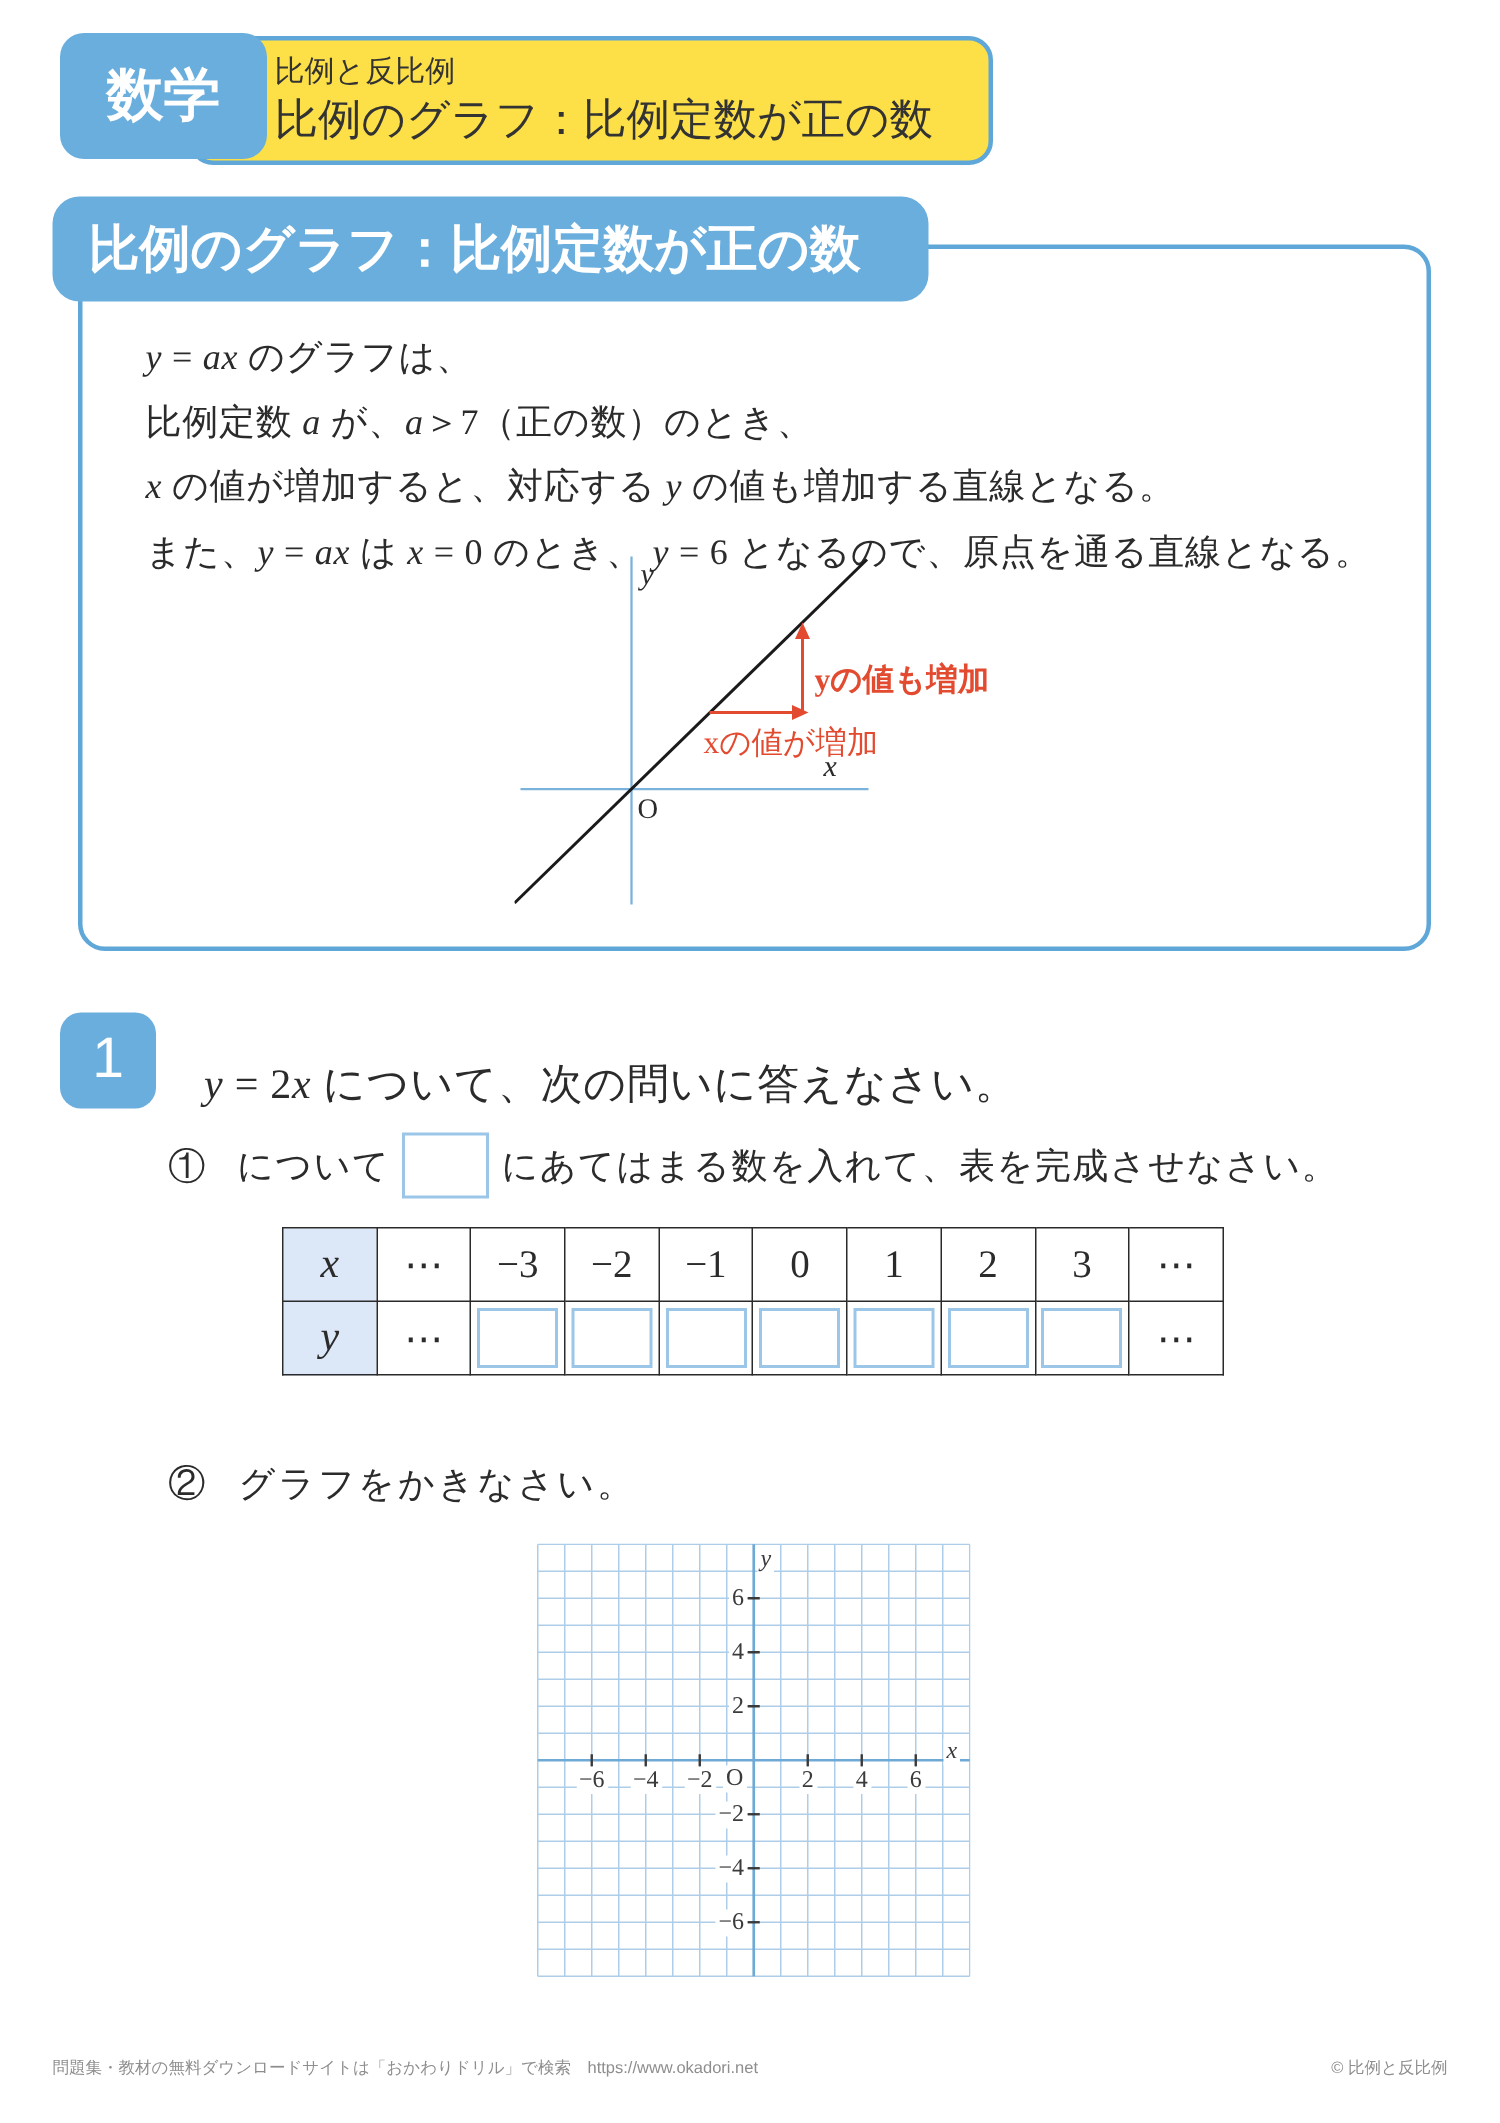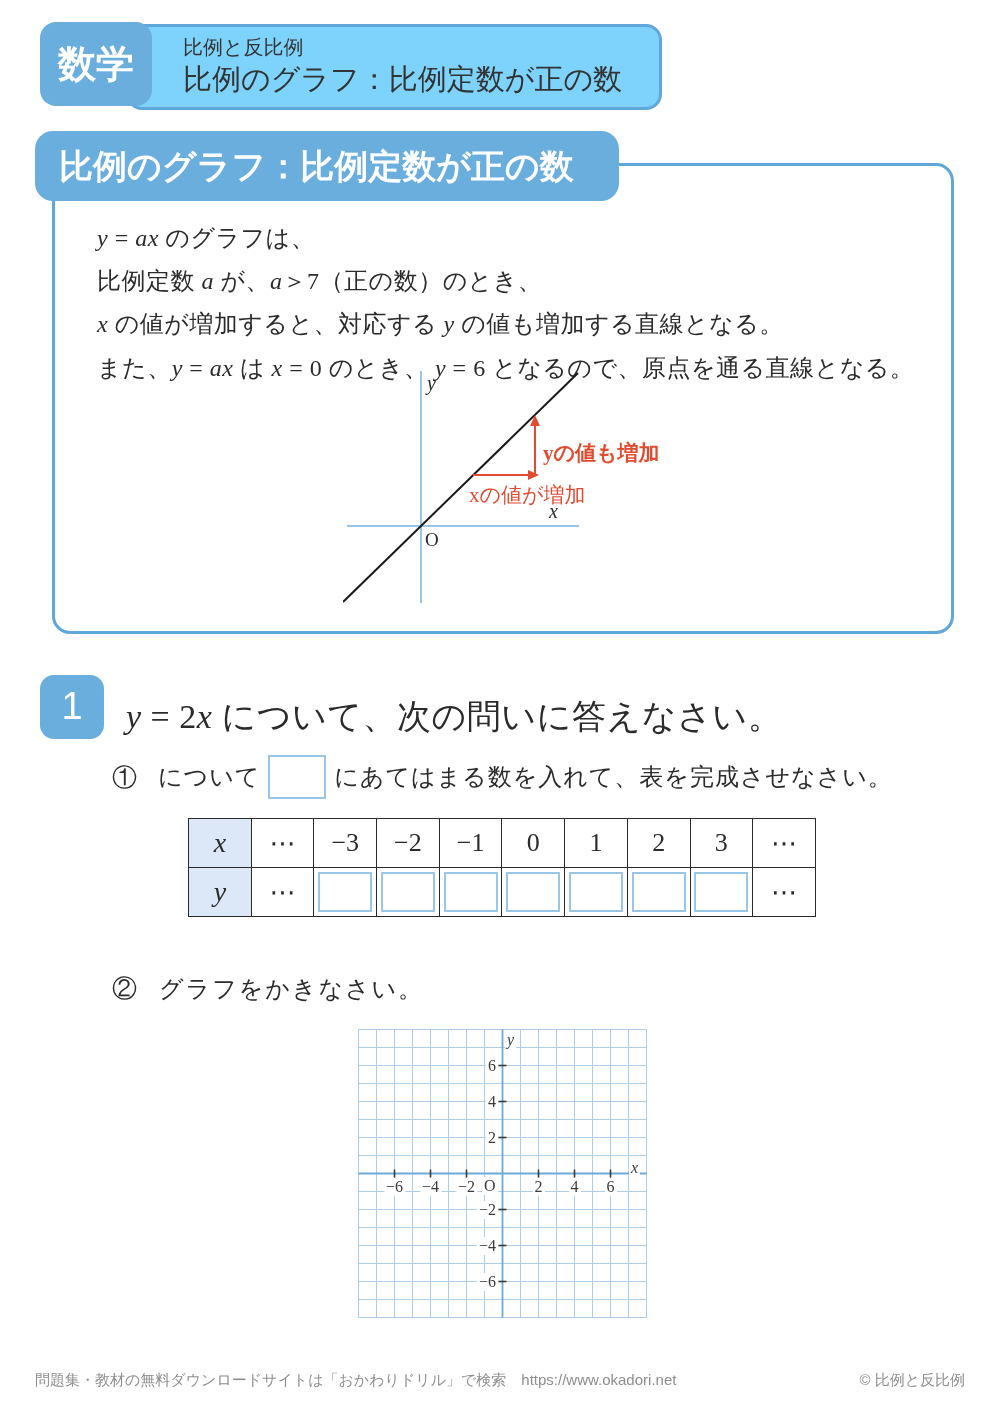--- a/index.html
+++ b/index.html
@@ -2,26 +2,26 @@
 <html lang="ja"><head>
 <meta charset="utf-8">
 <style>
   html,body{margin:0;padding:0;background:#fff;}
   .page{position:relative;width:1000px;height:1415px;background:#fff;overflow:hidden;
         font-family:"Liberation Serif","DejaVu Serif",serif;color:#2b2b2b;}
   i.m{font-family:"Liberation Serif","DejaVu Serif",serif;font-style:italic;}
 
   
   .hdr-outline{position:absolute;left:126px;top:24px;width:530px;height:80px;
-               border:3px solid #5ea7d8;border-radius:16px;background:#7dd3fc;}
+               border:3px solid #5ea7d8;border-radius:16px;background:#fde047;}
   .hdr-unit{position:absolute;left:54px;top:7px;font-size:20px;color:#333;
             font-family:"Liberation Sans","DejaVu Sans",sans-serif;}
   .hdr-topic{position:absolute;left:54px;top:33px;font-size:29px;color:#333;
              font-family:"Liberation Sans","DejaVu Sans",sans-serif;}
-  .hdr-badge{position:absolute;left:40px;top:22px;width:112px;height:84px;border-radius:16px;
+  .hdr-badge{position:absolute;left:40px;top:22px;width:138px;height:84px;border-radius:16px;
              background:#6aaede;color:#fff;font-size:38px;font-weight:bold;text-align:center;
              line-height:84px;font-family:Liberation Sans, sans-serif;}
 
   
   .sec-title{position:absolute;left:35px;top:131px;width:560px;height:70px;border-radius:18px;
              background:#6aaede;color:#fff;font-size:34px;font-weight:bold;line-height:70px;
              padding-left:24px;z-index:2;font-family:"Liberation Sans","DejaVu Sans",sans-serif;}
   .exp-box{position:absolute;left:52px;top:163px;width:896px;height:465px;
            border:3px solid #5ea7d8;border-radius:18px;z-index:1;background:#fff;}
   .exp-line{position:absolute;left:24px;margin:18px;font-size:24px;letter-spacing:.5px;white-space:nowrap;}
@@ -39,21 +39,21 @@
   .d-xlabel{left:206px;top:136px;font-size:20px;font-style:italic;}
   .d-origin{left:82px;top:165px;font-size:19px;}
   .d-ann{position:absolute;color:#e24b30;font-size:21px;line-height:1;white-space:nowrap;}
   .d-ann-y{left:200px;top:78px;font-weight:bold;}
   .d-ann-x{left:126px;top:120px;}
 
   
   .p1-badge{position:absolute;left:40px;top:675px;width:64px;height:64px;border-radius:14px;
             background:#6aaede;color:#fff;font-size:38px;text-align:center;line-height:62px;
             font-family:"Liberation Sans","DejaVu Sans",sans-serif;}
-  .p1-statement{position:absolute;left:126px;top:694px;margin:0;font-size:34px;letter-spacing:.5px;white-space:nowrap;}
+  .p1-statement{position:absolute;left:126px;top:694px;margin:10px;font-size:28px;letter-spacing:.5px;white-space:nowrap;}
 
   .q1-row{position:absolute;left:112px;top:755px;display:flex;align-items:center;font-size:24px;letter-spacing:1px;white-space:nowrap;}
   .q-marker{font-size:25px;margin-right:20px;}
   .blank-box{display:inline-block;width:54px;height:40px;border:2px solid #9cc6e8;background:#fff;margin:0 8px;}
 
   .vtable{position:absolute;left:188px;top:818px;width:628px;border-collapse:collapse;table-layout:fixed;}
   .vtable td{border:1.6px solid #2a2a2a;height:48px;text-align:center;vertical-align:middle;
              font-size:26px;padding:0;}
   .vtable td.hcell{background:#dce7f7;font-style:italic;font-size:28px;}
   .ans-box{width:50px;height:36px;border:2px solid #9cc6e8;background:#fff;margin:3px auto 3px;}
@@ -67,21 +67,21 @@
          color:#3b3b3b;background:#fff;line-height:1;padding:1px 2px;}
   .gtx{top:149px;transform:translateX(-50%);}
   .gty{left:140px;transform:translate(-100%,-50%);}
   .g-lab{position:absolute;font-size:16px;line-height:1;background:#fff;padding:1px 2px;color:#3b3b3b;}
   .g-ylab{left:147px;top:2px;font-style:italic;}
   .g-xlab{left:271px;top:130px;font-style:italic;}
   .g-o{left:124px;top:148px;}
 
   
   .footer{position:absolute;left:35px;top:1371px;width:930px;display:flex;justify-content:space-between;
-          font-size:15px;color:#8e8e8e;font-family:"Liberation Sans","DejaVu Sans",sans-serif;}
+          font-size:11px;color:#8e8e8e;font-family:"Liberation Sans","DejaVu Sans",sans-serif;}
 </style>
 </head>
 <body>
 
 <div class="page">
 
   <div class="hdr-outline">
     <div class="hdr-unit">比例と反比例</div>
     <div class="hdr-topic">比例のグラフ：比例定数が正の数</div>
   </div>

